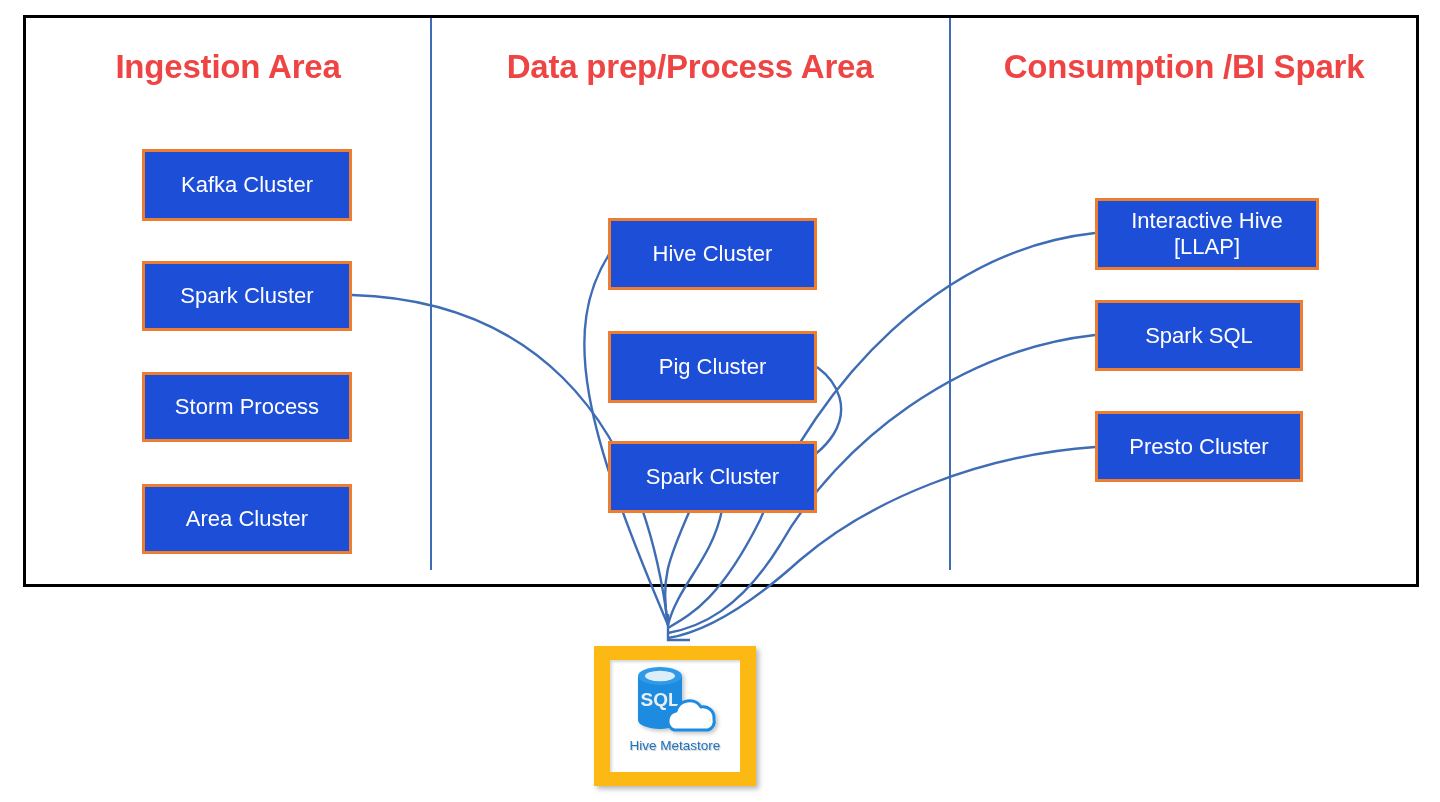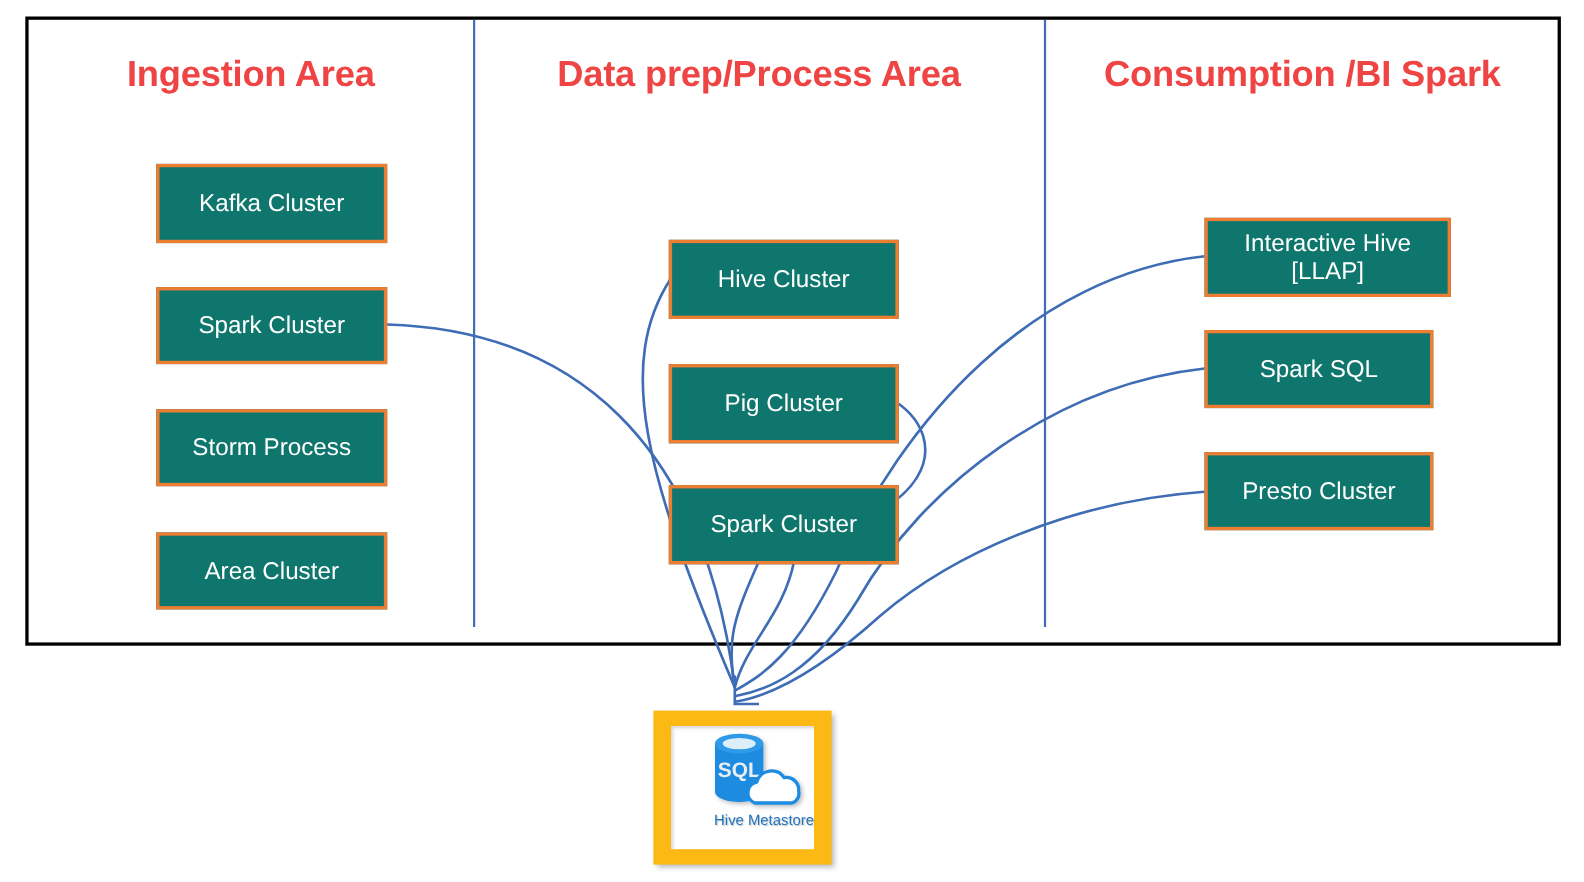--- a/index.html
+++ b/index.html
@@ -46,21 +46,21 @@
     white-space: nowrap;
     letter-spacing: -0.2px;
   }
   #title-ingestion  { left: 30px;  top: 48px; width: 396px; }
   #title-dataprep   { left: 434px; top: 48px; width: 512px; }
   #title-consumption{ left: 953px; top: 48px; width: 462px; }
 
   
   .node {
     position: absolute;
-    background: #0f766e;
+    background: #1d4ed8;
     border: 3px solid #ed7d31;
     box-sizing: border-box;
     color: #ffffff;
     font-size: 22px;
     display: flex;
     align-items: center;
     justify-content: center;
     text-align: center;
     line-height: 1.18;
     z-index: 5;
@@ -97,21 +97,21 @@
   #metastore-inner {
     position: absolute;
     left: 16px;
     top: 14px;
     width: 130px;
     height: 112px;
     background: #ffffff;
     box-sizing: border-box;
     display: flex;
     flex-direction: column;
-    align-items: flex-end;
+    align-items: center;
     justify-content: flex-start;
     box-shadow: inset 2px 2px 3px rgba(0,0,0,0.16);
   }
   #metastore-icon {
     position: relative;
     width: 106px;
     height: 74px;
     margin-top: 4px;
   }
   #metastore-label {

